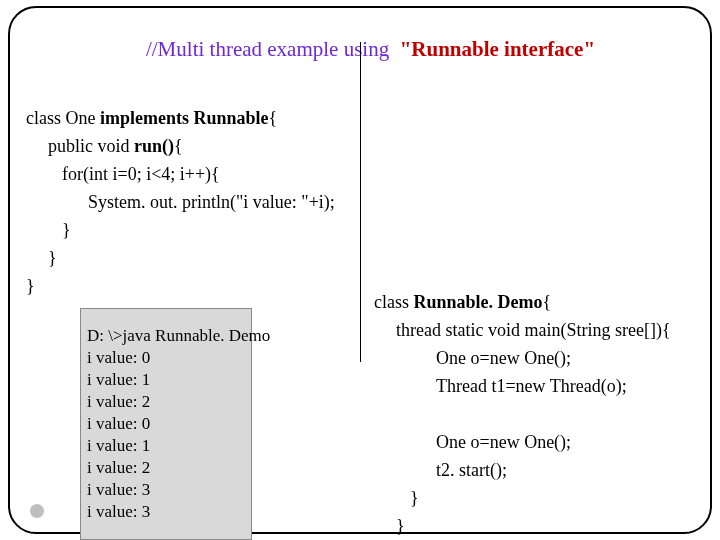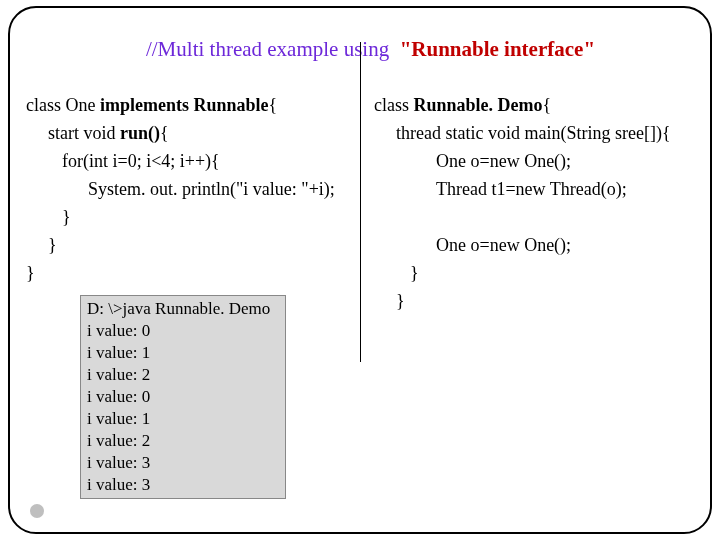--- a/index.html
+++ b/index.html
@@ -23,21 +23,22 @@
     .title {
       text-align: center;
       font-size: 21px;
       margin-top: 0;
       white-space: pre;
     }
     .title .black { color: #6d28d9; font-weight: normal; }
     .title .red { color: #c00000; font-weight: bold; }
     .columns {
       display: flex;
-      margin-top: 4px;
+      margin-top: 17px;
+      align-items: flex-end;
     }
     .col-left {
       width: 340px;
       position: relative;
     }
     .col-right {
       flex: 1;
       padding-left: 8px;
     }
     .divider {
@@ -56,24 +57,24 @@
     }
     .b { font-weight: bold; }
     .ind1 { padding-left: 22px; }
     .ind2 { padding-left: 36px; }
     .ind3 { padding-left: 62px; }
     .output-box {
       background: #d9d9d9;
       border: 1px solid #888;
       font-size: 17px;
       line-height: 22px;
-      padding: 2px 6px;
+      padding: 16px 6px;
       margin-top: 8px;
       margin-left: 54px;
-      width: 206px;
+      width: 172px;
     }
     .output-box div { white-space: pre; }
     .corner-dot {
       position: absolute;
       left: 20px;
       bottom: 14px;
       width: 14px;
       height: 14px;
       background: #bfbfbf;
       border-radius: 50%;
@@ -87,21 +88,21 @@
   <div class="title">
     <span class="black">//Multi thread example using  </span><span class="red">"Runnable interface"</span>
   </div>
 
   <div class="divider"></div>
 
   <div class="columns">
 
     <div class="col-left">
       <div class="code-line"><span>class One </span><span class="b">implements Runnable</span><span>{</span></div>
-      <div class="code-line ind1"><span>start void </span><span class="b">run()</span><span>{</span></div>
+      <div class="code-line ind1"><span>public void </span><span class="b">run()</span><span>{</span></div>
       <div class="code-line ind2">for(int i=0; i&lt;4; i++){</div>
       <div class="code-line ind3">System. out. println("i value: "+i);</div>
       <div class="code-line ind2">}</div>
       <div class="code-line ind1">}</div>
       <div class="code-line">}</div>
 
       <div class="output-box">
         <div>D: \&gt;java Runnable. Demo</div>
         <div>i value: 0</div>
         <div>i value: 1</div>
@@ -114,20 +115,21 @@
       </div>
     </div>
 
     <div class="col-right">
       <div class="code-line"><span>class </span><span class="b">Runnable. Demo</span><span>{</span></div>
       <div class="code-line ind1">thread static void main(String sree[]){</div>
       <div class="code-line ind3">One o=new One();</div>
       <div class="code-line ind3">Thread t1=new Thread(o);</div>
       <div class="code-line"> </div>
       <div class="code-line ind3">One o=new One();</div>
+      <div class="code-line ind3">t2. start();</div>
       <div class="code-line ind2">}</div>
       <div class="code-line ind1">}</div>
     </div>
 
   </div>
 
   <div class="corner-dot"></div>
 </div>
 
 </body></html>

